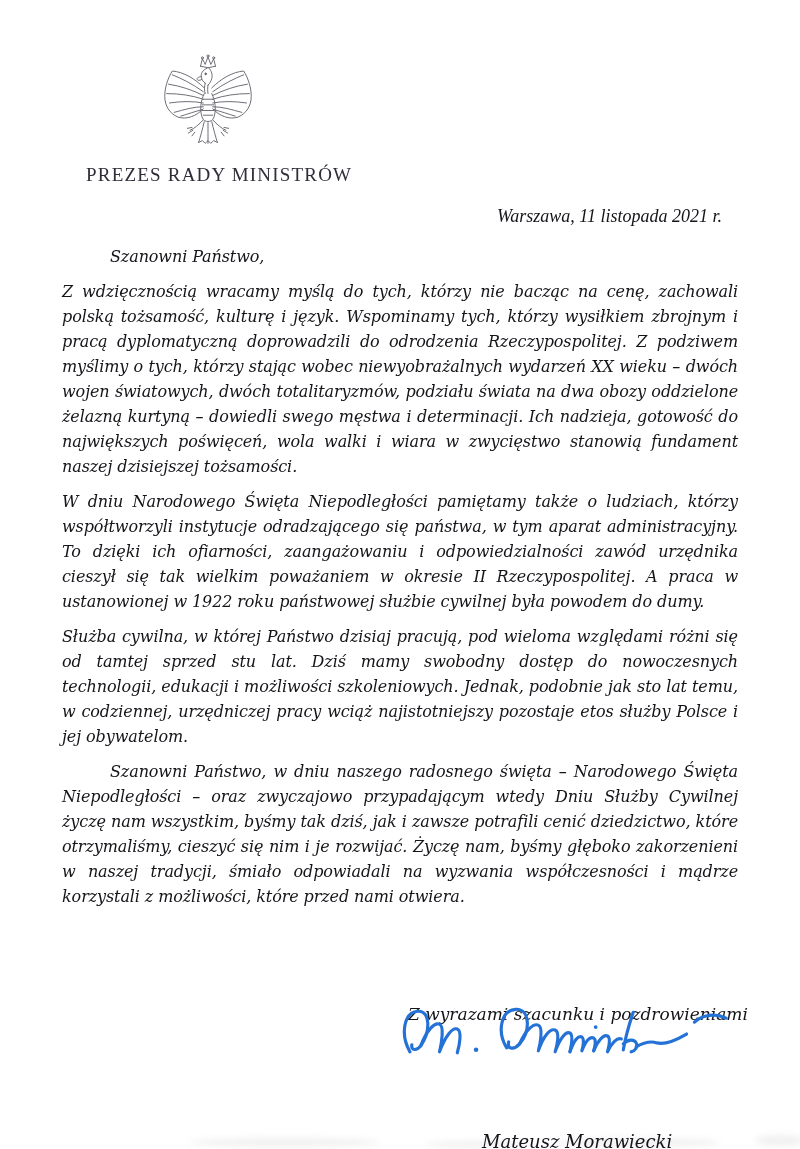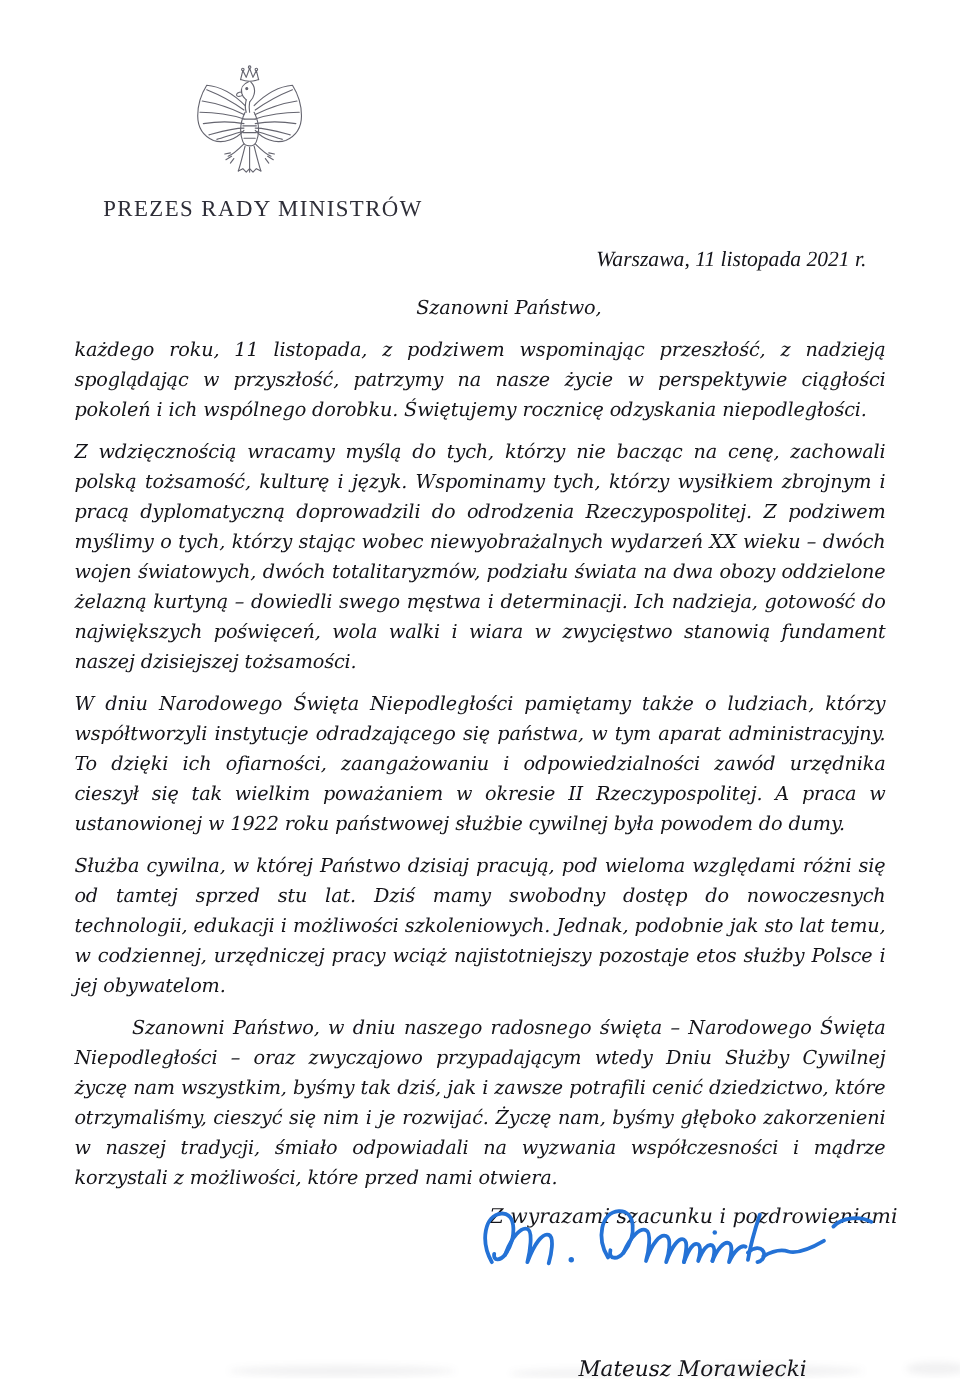--- a/index.html
+++ b/index.html
@@ -29,21 +29,21 @@
   }
   .letter-body {
     position:absolute; left:62px; top:244px;
     width:676px;
     font-style:italic;
     font-size:16px; line-height:25px;
     letter-spacing:-0.1px;
     text-align:justify;
     color:#141419;
   }
-  .salutation { text-indent:48px; margin:0 0 10px 0; text-align:center; }
+  .salutation { text-indent:48px; margin:0 0 10px 0; text-align:left; }
   .para { margin:0 0 10px 0; }
   .para.first-indent { text-indent:48px; }
   .closing {
     position:absolute; top:1004px; left:408px;
     font-style:italic; font-size:17px;
     color:#141419; white-space:nowrap;
   }
   .signature-svg { position:absolute; left:398px; top:1000px; }
   .signer-name {
     position:absolute; top:1131px; left:482px;
@@ -96,21 +96,20 @@
       <path d="M40 94 L44 92 L47 95 L50 92 L53 95 L56 92 L60 94"></path>
     </g>
   </svg>
 
   <div class="office-title">PREZES RADY MINISTRÓW</div>
 
   <div class="dateline">Warszawa, 11 listopada 2021 r.</div>
 
   <div class="letter-body">
     <p class="salutation">Szanowni Państwo,</p>
-    <p class="para">każdego roku, 11 listopada, z podziwem wspominając przeszłość, z nadzieją spoglądając w przyszłość, patrzymy na nasze życie w perspektywie ciągłości pokoleń i ich wspólnego dorobku. Świętujemy rocznicę odzyskania niepodległości.</p>
     <p class="para">Z wdzięcznością wracamy myślą do tych, którzy nie bacząc na cenę, zachowali polską tożsamość, kulturę i język. Wspominamy tych, którzy wysiłkiem zbrojnym i pracą dyplomatyczną doprowadzili do odrodzenia Rzeczypospolitej. Z podziwem myślimy o tych, którzy stając wobec niewyobrażalnych wydarzeń XX wieku – dwóch wojen światowych, dwóch totalitaryzmów, podziału świata na dwa obozy oddzielone żelazną kurtyną – dowiedli swego męstwa i determinacji. Ich nadzieja, gotowość do największych poświęceń, wola walki i wiara w zwycięstwo stanowią fundament naszej dzisiejszej tożsamości.</p>
     <p class="para">W dniu Narodowego Święta Niepodległości pamiętamy także o ludziach, którzy współtworzyli instytucje odradzającego się państwa, w tym aparat administracyjny. To dzięki ich ofiarności, zaangażowaniu i odpowiedzialności zawód urzędnika cieszył się tak wielkim poważaniem w okresie II Rzeczypospolitej. A praca w ustanowionej w 1922 roku państwowej służbie cywilnej była powodem do dumy.</p>
     <p class="para">Służba cywilna, w której Państwo dzisiaj pracują, pod wieloma względami różni się od tamtej sprzed stu lat. Dziś mamy swobodny dostęp do nowoczesnych technologii, edukacji i możliwości szkoleniowych. Jednak, podobnie jak sto lat temu, w codziennej, urzędniczej pracy wciąż najistotniejszy pozostaje etos służby Polsce i jej obywatelom.</p>
     <p class="para first-indent">Szanowni Państwo, w dniu naszego radosnego święta – Narodowego Święta Niepodległości – oraz zwyczajowo przypadającym wtedy Dniu Służby Cywilnej życzę nam wszystkim, byśmy tak dziś, jak i zawsze potrafili cenić dziedzictwo, które otrzymaliśmy, cieszyć się nim i je rozwijać. Życzę nam, byśmy głęboko zakorzenieni w naszej tradycji, śmiało odpowiadali na wyzwania współczesności i mądrze korzystali z możliwości, które przed nami otwiera.</p>
   </div>
 
   <div class="closing">Z wyrazami szacunku i pozdrowieniami</div>
 
   <svg class="signature-svg" width="336" height="70" viewBox="0 0 340 70" aria-hidden="true">
     <g fill="none" stroke-width="3.2" stroke-linecap="round" stroke-linejoin="round" stroke="#2472d6">

